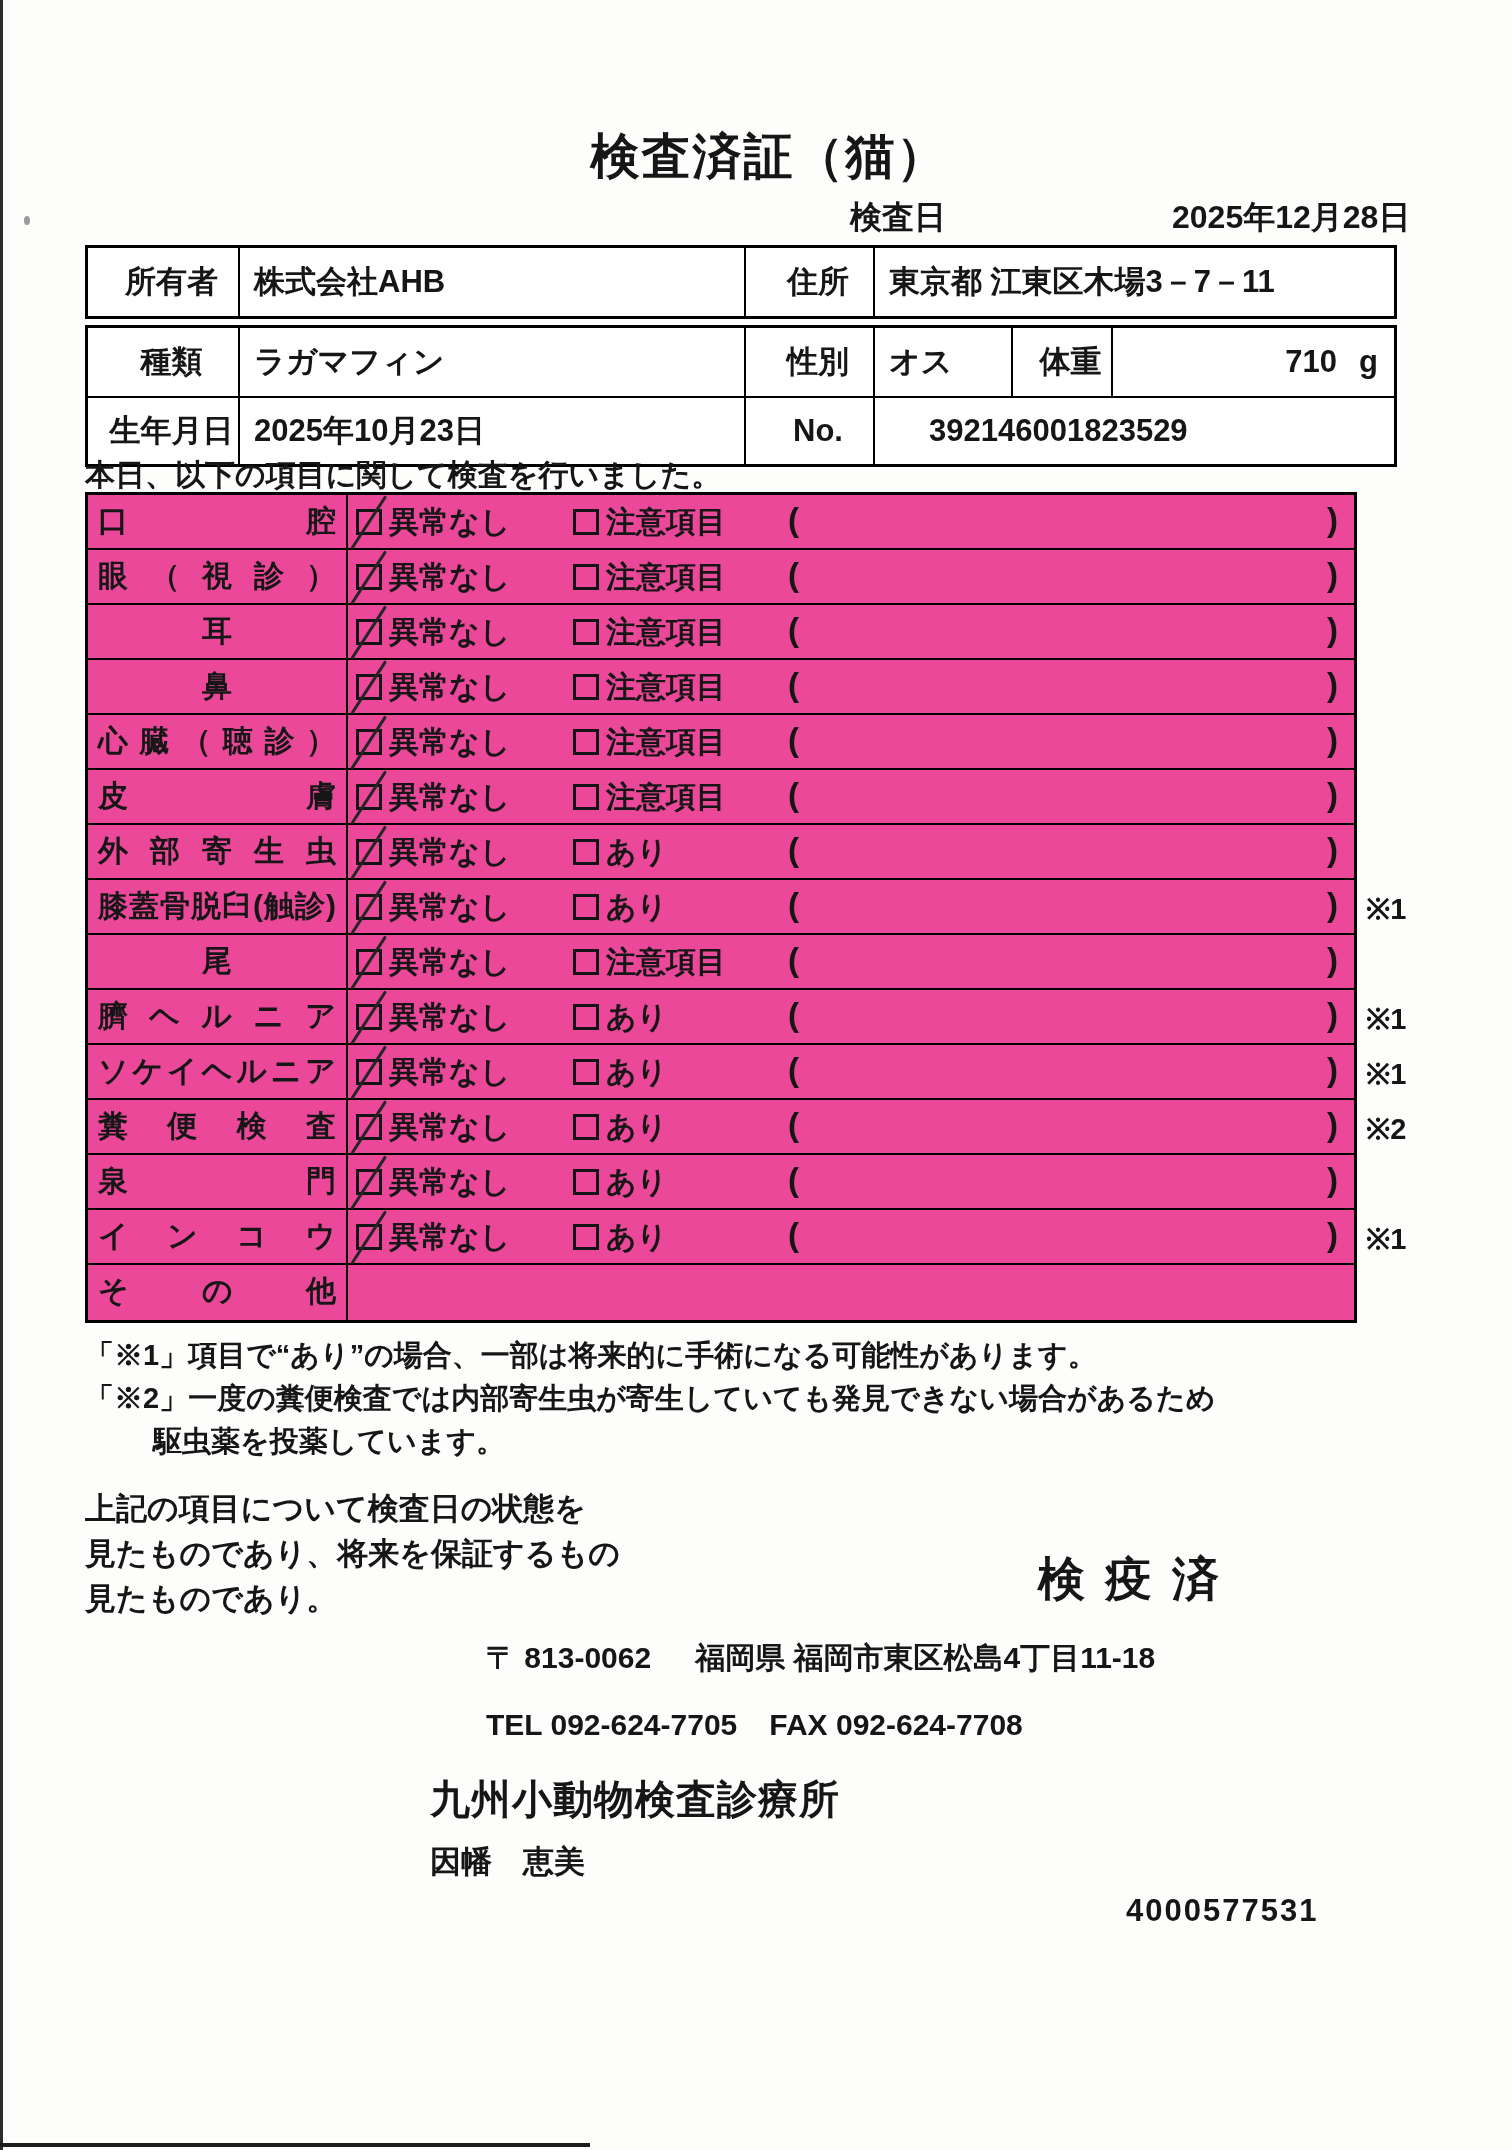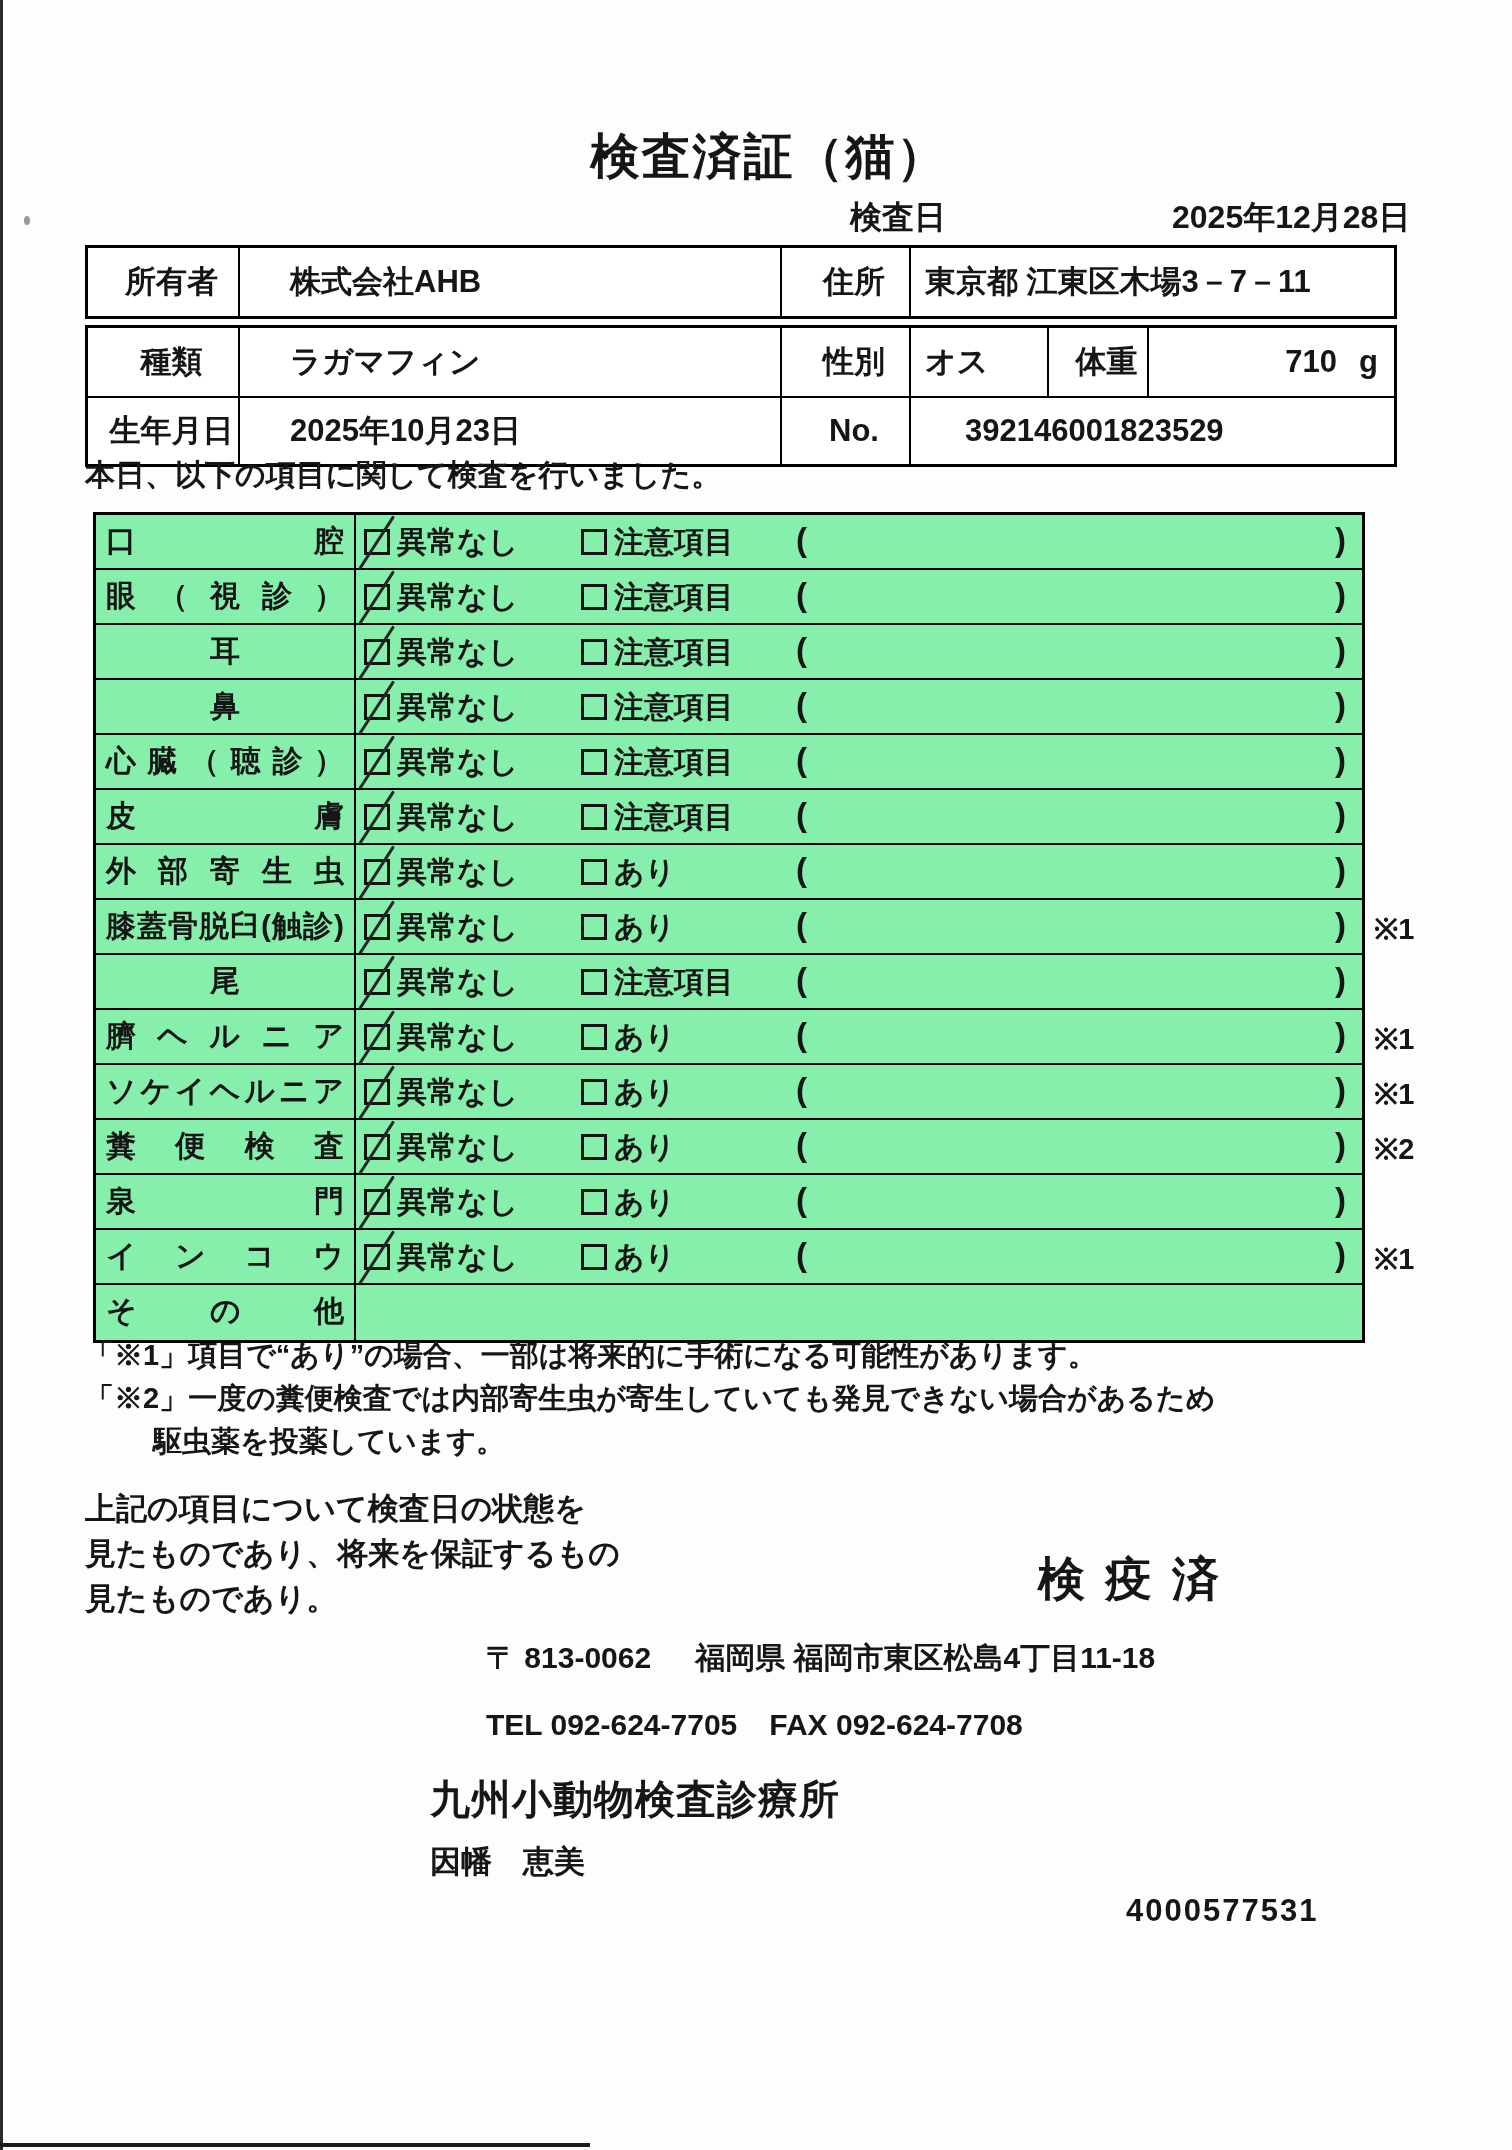--- a/index.html
+++ b/index.html
@@ -33,32 +33,32 @@
     font-size: 31px; font-weight: 700; white-space: nowrap; overflow: hidden;
   }
   .cell:last-child { border-right: none; }
   .cell.lab { justify-content: center; padding-left: 17px; }
   .cell.val { padding-left: 14px; }
   .owner-table { top: 245px; width: 1312px; }
   .owner-table .info-row { height: 68px; }
   .pet-table { top: 325px; width: 1312px; }
   .pet-table .info-row { height: 68px; }
   .w-lab1 { width: 152px; }
-  .w-val1 { width: 506px; margin-left: 36px; }
+  .w-val1 { width: 506px; }
   .w-lab2 { width: 129px; }
   .w-val2 { flex: 1; }
   .w-sex  { width: 138px; }
   .w-wlab { width: 100px; }
   .w-wval { flex: 1; justify-content: flex-end; padding-right: 16px; gap: 22px; }
 
   
   .intro { position: absolute; left: 85px; top: 455px; font-size: 30px; font-weight: 700; }
 
   
-  .check-table { position: absolute; left: 85px; top: 512px; width: 1272px; border: 3px solid #000; background: #86efac; margin-left: 8px; }
+  .check-table { position: absolute; left: 85px; top: 492px; width: 1272px; border: 3px solid #000; background: #ec4899; }
   .check-row { display: flex; height: 55px; border-bottom: 2px solid #000; position: relative; }
   .check-row:last-child { border-bottom: none; }
   .row-label {
     width: 260px; border-right: 2px solid #000; padding: 0 10px;
     font-size: 30px; font-weight: 700; line-height: 51px; white-space: nowrap; overflow: hidden;
   }
   .row-label.justify { text-align: justify; text-align-last: justify; }
   .row-label.center  { text-align: center; }
   .row-content { flex: 1; position: relative; font-size: 30px; font-weight: 700; line-height: 51px; }
   .cb-group { position: absolute; top: 0; height: 100%; display: flex; align-items: center; }

